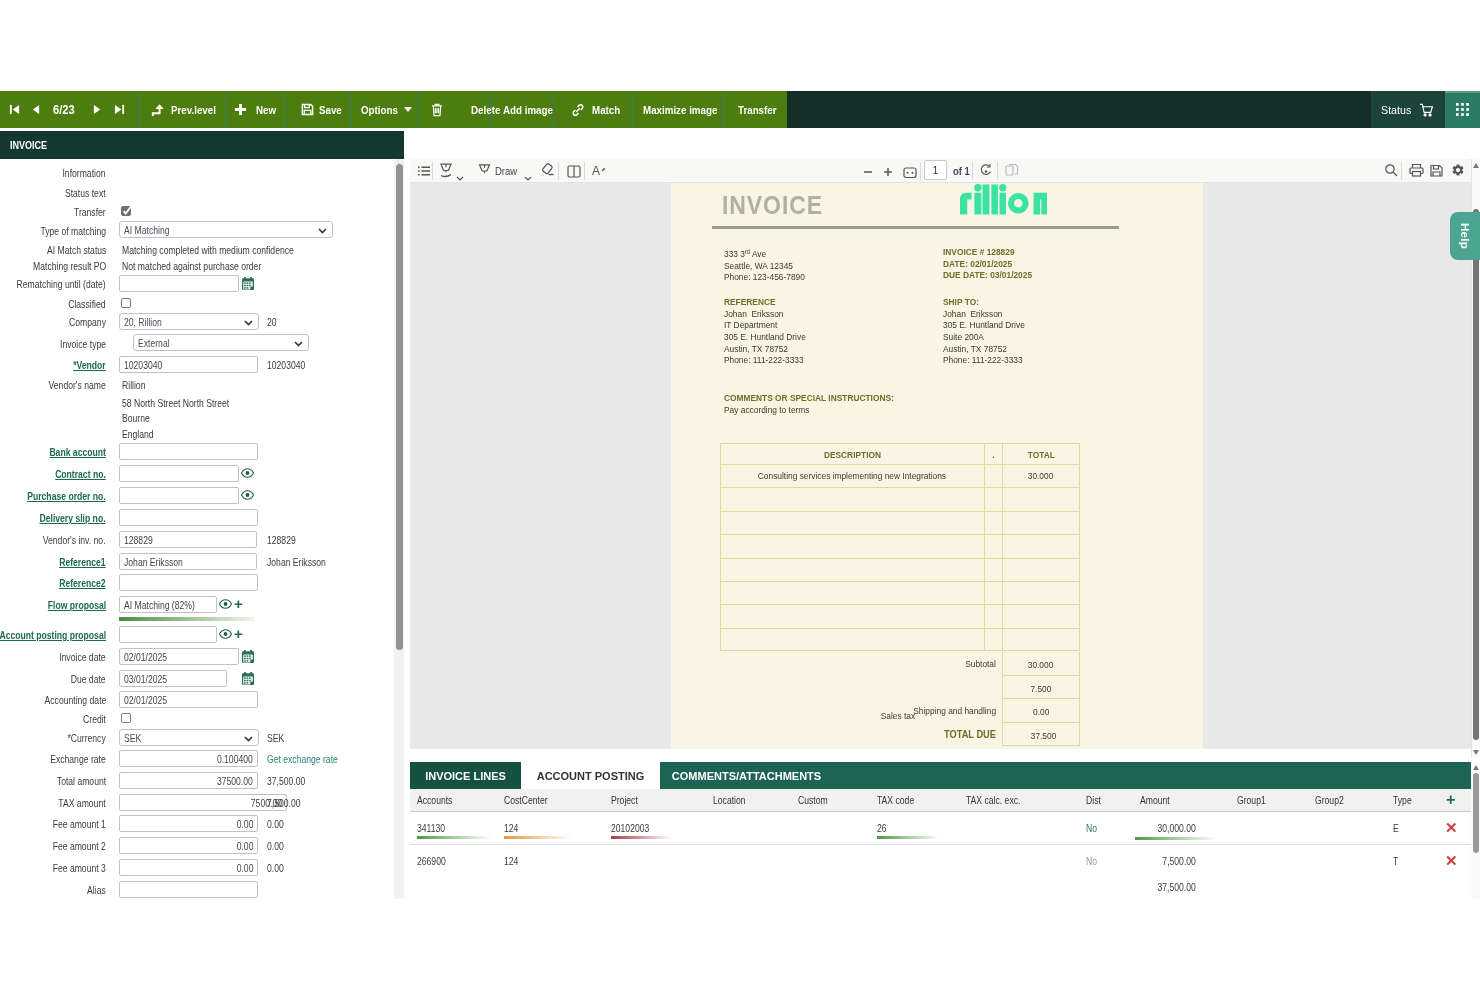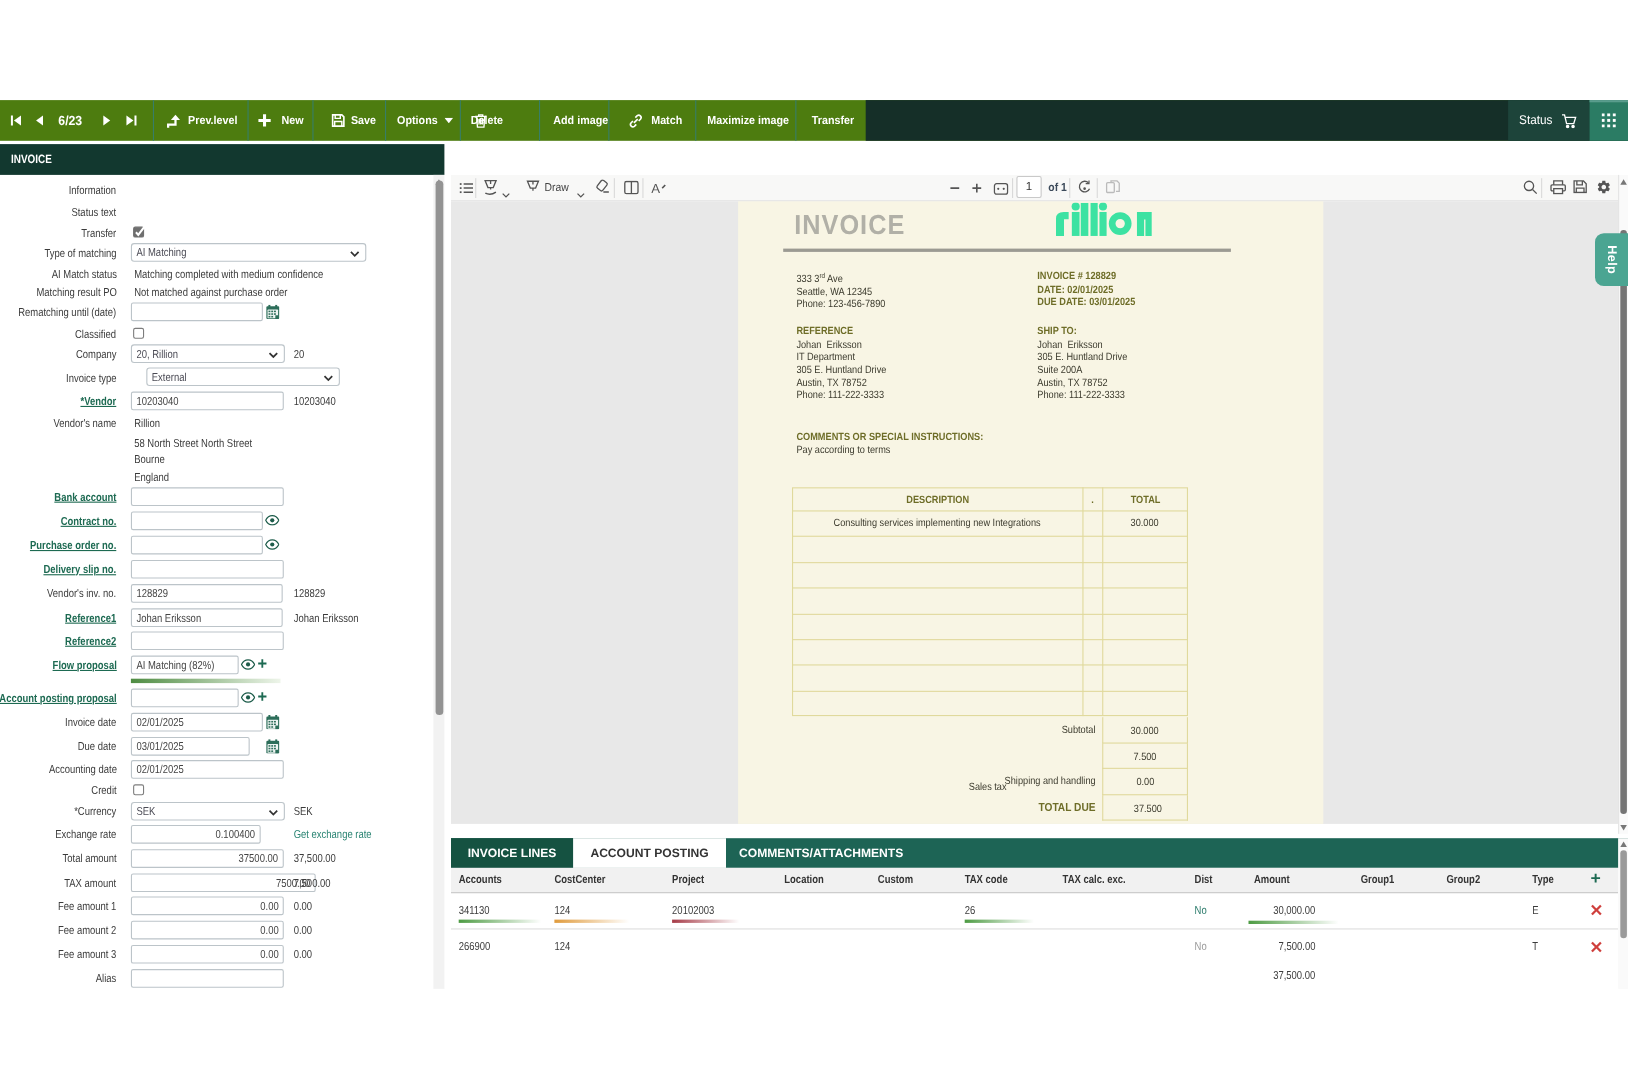--- a/index.html
+++ b/index.html
@@ -25,21 +25,21 @@
 .sel svg{position:absolute;right:5px;top:5.5px}
 .cb{position:absolute;width:10px;height:10px;border:1.5px solid #7d7d7d;border-radius:2px;background:#fff}
 .plus{position:absolute;font-size:15px;font-weight:700;color:#1d6a52;line-height:13px}
 #pdftb{position:absolute;left:410px;top:159px;width:1070px;height:24px;background:#f8f8f7;border-bottom:1px solid #e3e3e3}
 #pdfvp{position:absolute;left:410px;top:183px;width:1061px;height:566px;background:#e8e8e8}
 #doc{position:absolute;left:261px;top:0;width:532px;height:566px;background:#f8f5e4;color:#3b3a2d}
 #btabs{position:absolute;left:410px;top:762px;width:1070px;height:27px;background:#1d6455}
 .tab{position:absolute;top:0;height:27px;display:flex;align-items:center;justify-content:center;font-size:10.5px;font-weight:700;color:#fff}
 #grid{position:absolute;left:410px;top:789px;width:1061px;height:110px;background:#fff}
 #ghead{position:absolute;left:0;top:0;width:1061px;height:23px;background:#f1f1f1;border-bottom:1px solid #c9c9c9}
-.gh{position:absolute;top:5px;font-size:10.5px;font-weight:700;color:#333}
+.gh{position:absolute;top:5px;font-size:10.5px;font-weight:400;color:#333}
 .gc{position:absolute;font-size:10.5px;color:#3b3b3b;white-space:nowrap}
 .gu{position:absolute;height:3px}
 .sbtrack{position:absolute;background:#f2f2f2}
 .sbthumb{position:absolute;background:#939393;border-radius:4px}
 .arr{position:absolute;width:0;height:0}
 </style></head><body>
 <div id="page">
 <div id="tb">
 <div class="dark"></div>
 <div class="sep" style="left:139px"></div>
@@ -108,21 +108,21 @@
 <div class="bt" style="left:404px">
         <svg width="8" height="5" viewBox="0 0 8 5">
           <path d="M0 0h8L4 5z" fill="#fff"></path>
         </svg>
       </div>
 <div class="bt" style="left:431px">
         <svg width="12" height="14" viewBox="0 0 13 15">
           <path d="M1 3h11M4.5 3V1.5h4V3M2.5 3l.8 10.5h6.4L10.5 3M4.8 5.5v5.5M6.5 5.5V11M8.2 5.5v5.5" fill="none" stroke="#fff" stroke-width="1.3"></path>
         </svg>
       </div>
-<div class="bt" style="left:428px">
+<div class="bt" style="left:471px">
         <span class="tx">Delete</span>
       </div>
 <div class="bt" style="left:503px">
         <span class="tx">Add image</span>
       </div>
 <div class="bt" style="left:571px">
         <svg width="14" height="14" viewBox="0 0 16 16">
           <g fill="none" stroke="#fff" stroke-width="1.7">
             <path d="M6 10l4-4"></path>
             <path d="M7.5 4.5l2-2a2.5 2.5 0 0 1 3.5 3.5l-2 2"></path>
@@ -331,21 +331,21 @@
 <div class="cb" style="left:121px;top:713px"></div>
 <div class="lbl" style="top:732px"><span class="txr">*Currency</span></div>
 <div class="sel" style="left:119px;top:729px;width:140px">
         <span class="tx">SEK</span>
         <svg width="9" height="6" viewBox="0 0 9 6">
           <path d="M1 1l3.5 3.5L8 1" fill="none" stroke="#333" stroke-width="1.6"></path>
         </svg>
       </div>
 <div class="mir" style="left:267px;top:732px"><span class="tx">SEK</span></div>
 <div class="lbl" style="top:753px"><span class="txr">Exchange rate</span></div>
-<div class="inp num" style="left:119px;top:750px;width:118px">
+<div class="inp num" style="left:119px;top:750px;width:139px">
         <span class="txr">0.100400</span>
       </div>
 <div class="mir" style="left:267px;top:753px;color:#2a8473"><span class="tx">Get exchange rate</span></div>
 <div class="lbl" style="top:775px"><span class="txr">Total amount</span></div>
 <div class="inp num" style="left:119px;top:772px;width:139px">
         <span class="txr">37500.00</span>
       </div>
 <div class="mir" style="left:267px;top:775px"><span class="tx">37,500.00</span></div>
 <div class="lbl" style="top:797px"><span class="txr">TAX amount</span></div>
 <div class="inp num" style="left:119px;top:794px;width:168px">

